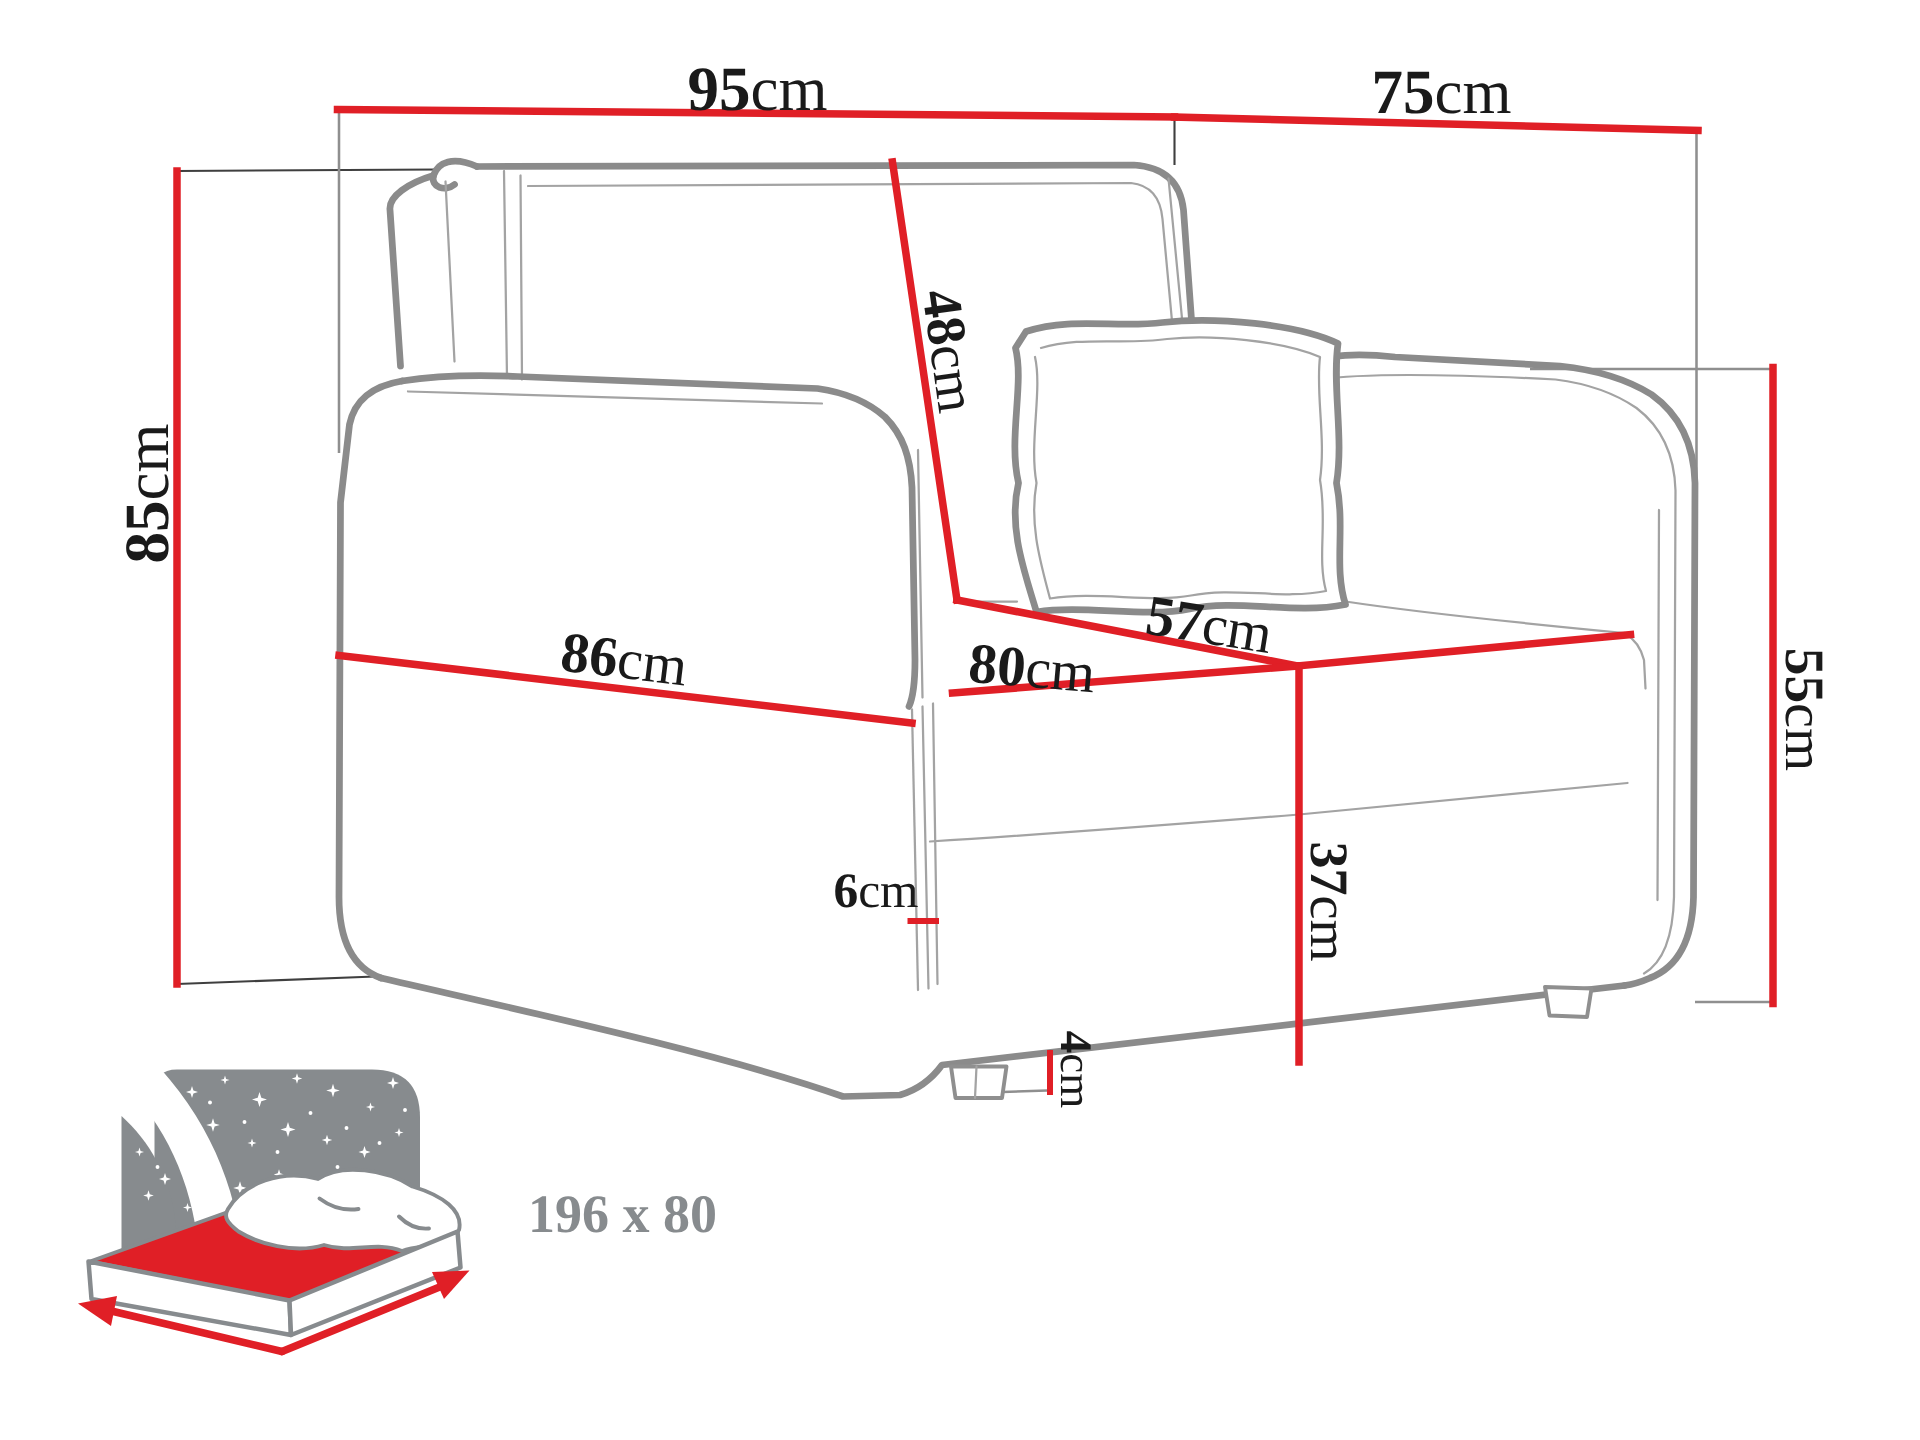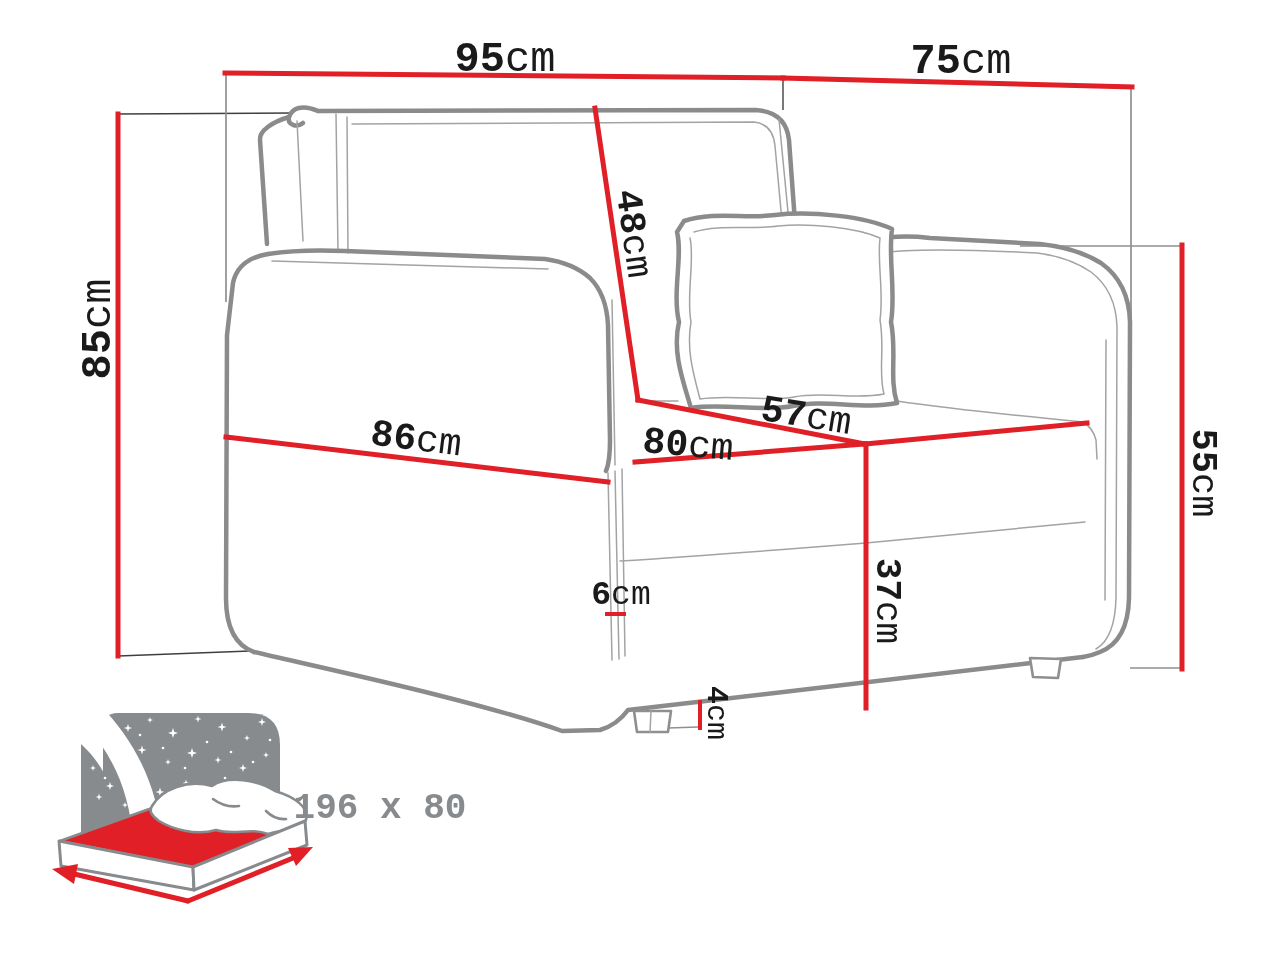--- a/index.html
+++ b/index.html
@@ -4,21 +4,21 @@
 <style>
   :root{
     --red:#e01f26;
     --gray:#8b8b8b;
     --ink:#1a1a1a;
     --icon:#878b8e;
   }
   html,body{margin:0;padding:0;background:#fff;}
   .stage{
     position:relative;width:1280px;height:960px;background:#fff;overflow:hidden;
-    font-family:Liberation Mono, monospace;
+    font-family:Liberation Serif, serif;
   }
   .art{position:absolute;left:0;top:0;width:1280px;height:960px;}
 
   
   .thick{fill:none;stroke:var(--gray);stroke-width:4.5;stroke-linecap:round;stroke-linejoin:round;}
   .thinl{fill:none;stroke:#a3a3a3;stroke-width:1.5;stroke-linecap:round;stroke-linejoin:round;}
   .tick{fill:none;stroke:#3f3f3f;stroke-width:1.4;}
   .tickg{fill:none;stroke:#8f8f8f;stroke-width:1.7;}
   .red{fill:none;stroke:var(--red);stroke-width:5;stroke-linecap:square;}
   .redthin{fill:none;stroke:var(--red);stroke-width:4;stroke-linecap:square;}
@@ -200,25 +200,25 @@
   </div>
   <div class="dim" style="left:688px;top:446px;--r:5deg;font-size:38px">
     <span class="num">80</span><span class="unit">cm</span>
   </div>
   <div class="dim" style="left:416px;top:440px;--r:7deg;font-size:38px">
     <span class="num">86</span><span class="unit">cm</span>
   </div>
   <div class="dim" style="left:886px;top:601px;--r:90deg;font-size:36px">
     <span class="num">37</span><span class="unit">cm</span>
   </div>
-  <div class="dim" style="left:621px;top:595px;--r:0deg;font-size:33px">
+  <div class="dim" style="left:584px;top:595px;--r:0deg;font-size:33px">
     <span class="num">6</span><span class="unit">cm</span>
   </div>
   <div class="dim" style="left:716px;top:713px;--r:90deg;font-size:30px">
     <span class="num">4</span><span class="unit">cm</span>
   </div>
   <div class="dim" style="left:1202px;top:473px;--r:90deg;font-size:37px">
     <span class="num">55</span><span class="unit">cm</span>
   </div>
 
-  <div class="bedlabel" style="left:380px;top:809px;font-size:36px">196 x 80</div>
+  <div class="bedlabel" style="left:415px;top:809px;font-size:36px">196 x 80</div>
 
 </div>
 
 </body></html>

